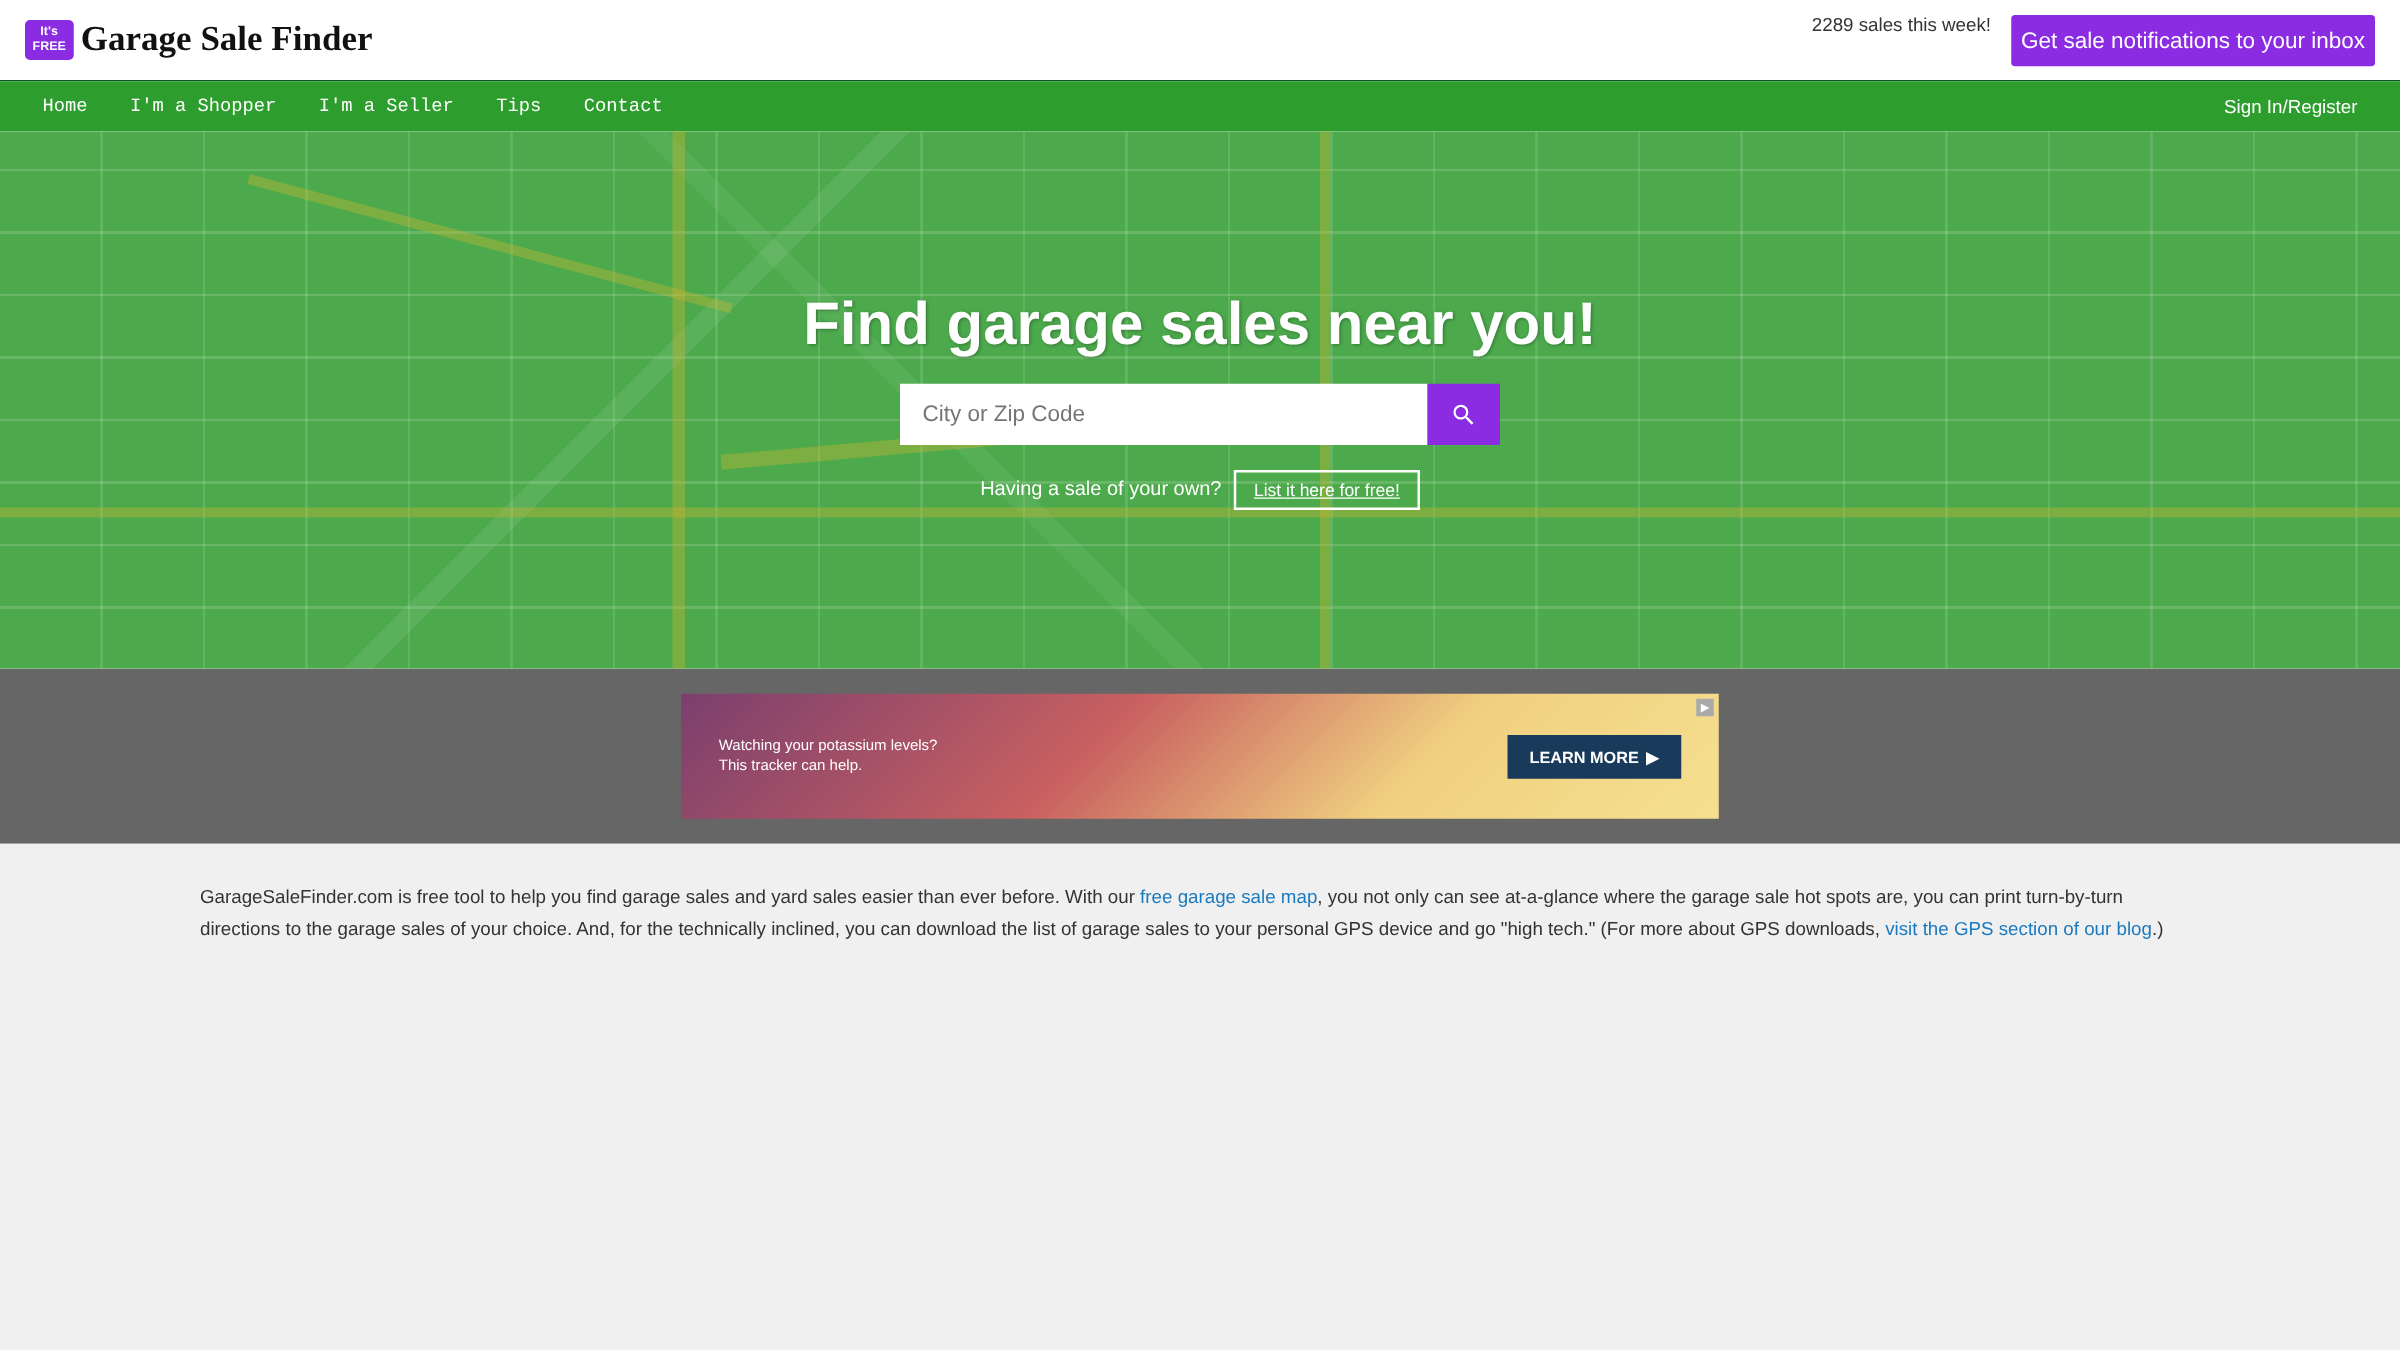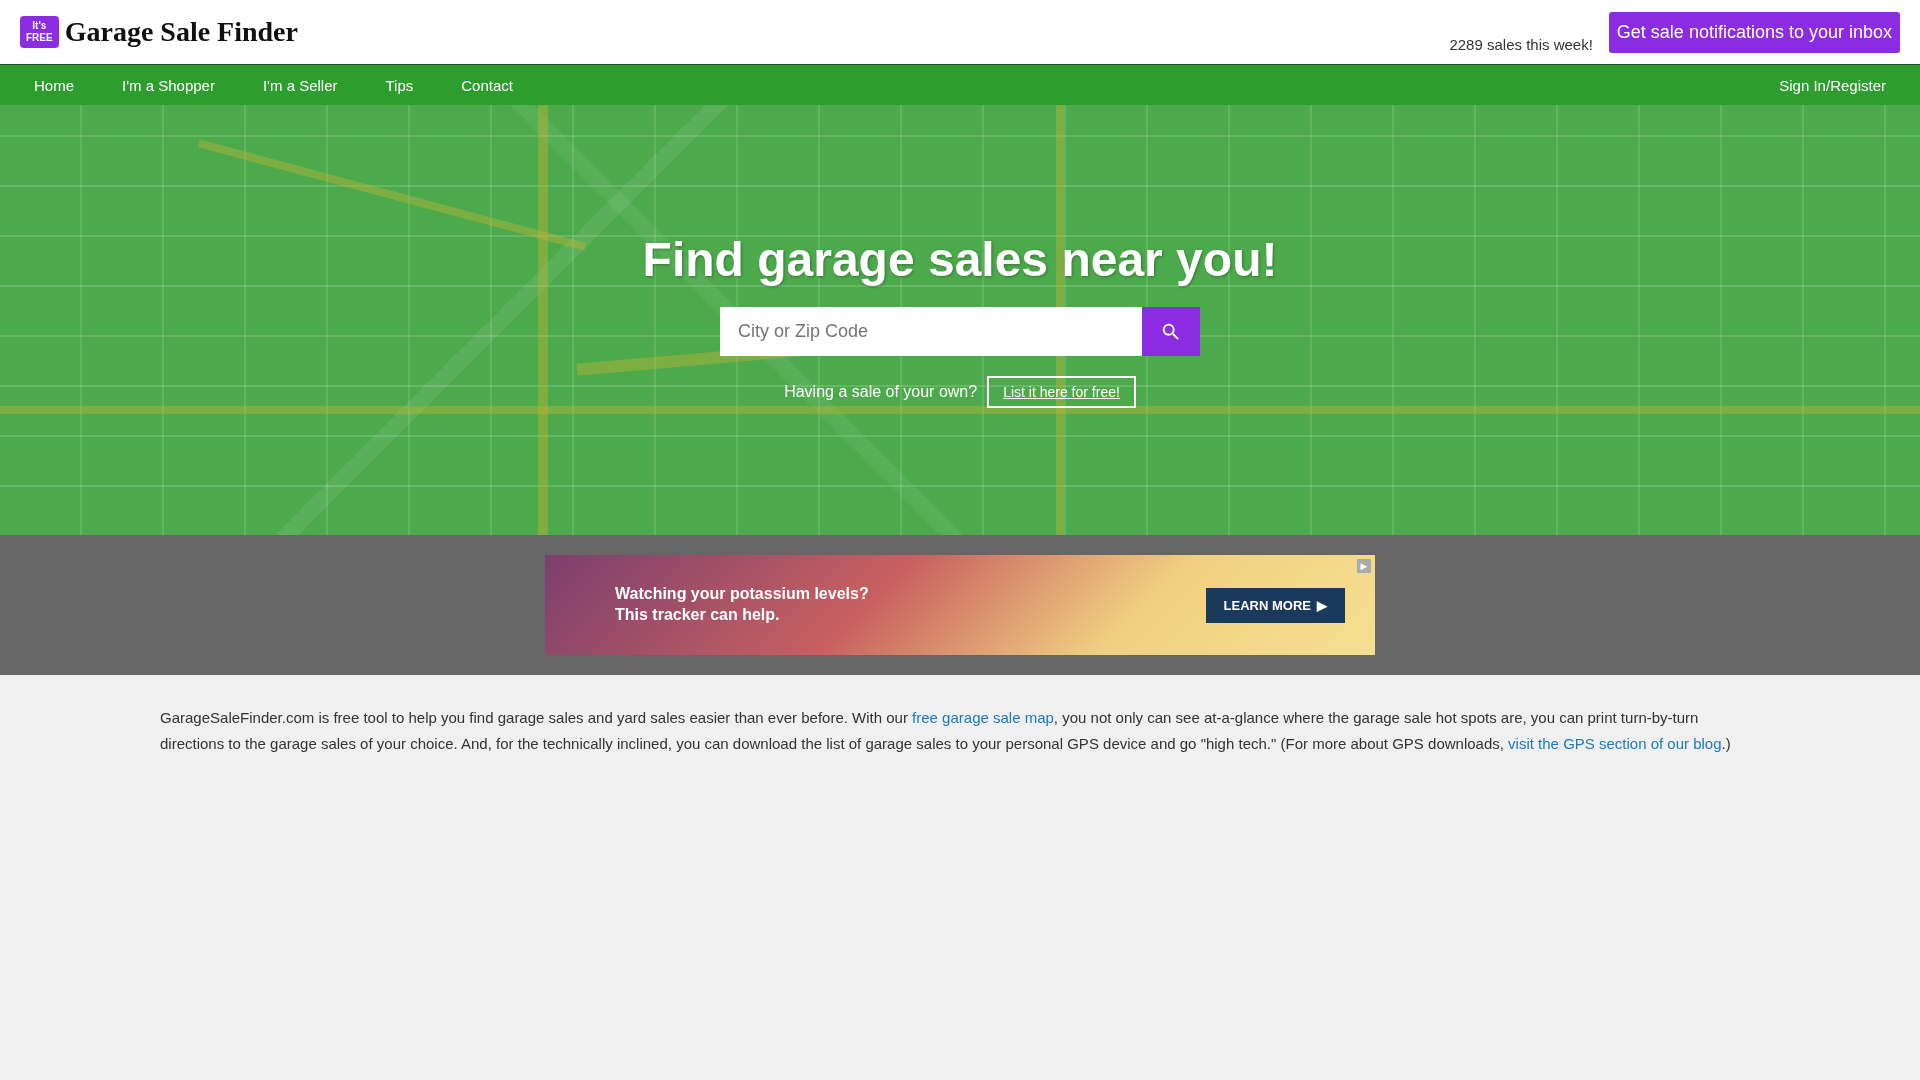--- a/index.html
+++ b/index.html
@@ -31,21 +31,21 @@
       text-align: center;
     }
     #logo-text {
       font-size: 28px;
       font-weight: bold;
       color: #111;
       font-family: Georgia, serif;
     }
     #header-right {
       display: flex;
-      align-items: flex-end;
+      align-items: flex-start;
       gap: 16px;
     }
     #sales-count {
       font-size: 15px;
       color: #333;
     }
     #notification-btn {
       background: #8b2be2;
       color: #fff;
       border: none;
@@ -60,21 +60,22 @@
     #nav {
       background: #2d9e2d;
       display: flex;
       align-items: center;
       justify-content: space-between;
       padding: 0 20px;
       height: 40px;
     }
     #nav-left {
       display: flex;
-      gap: 20px;
+      gap: 6px;
+      font-family: Liberation Mono, monospace;
     }
     #nav a {
       color: #fff;
       text-decoration: none;
       font-size: 15px;
       padding: 8px 14px;
       display: block;
     }
     #nav-right a {
       color: #fff;
@@ -214,25 +215,24 @@
       background: #aaa;
       font-size: 9px;
       display: flex;
       align-items: center;
       justify-content: center;
       cursor: pointer;
       color: #fff;
     }
     #ad-text {
       color: #fff;
-      font-size: 16px;
-      font-weight: bold;
+      font-size: 12px;
+      font-weight: normal;
       line-height: 1.3;
       max-width: 380px;
-      margin-left: 40px;
     }
     #ad-middle {
       display: flex;
       flex-direction: column;
       align-items: center;
       gap: 6px;
       justify-content: flex-end;
     }
     #ad-learn-btn {
       background: #1a3a5c;

